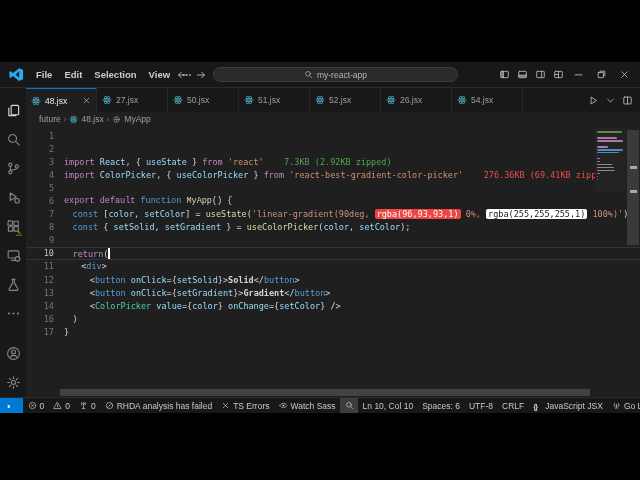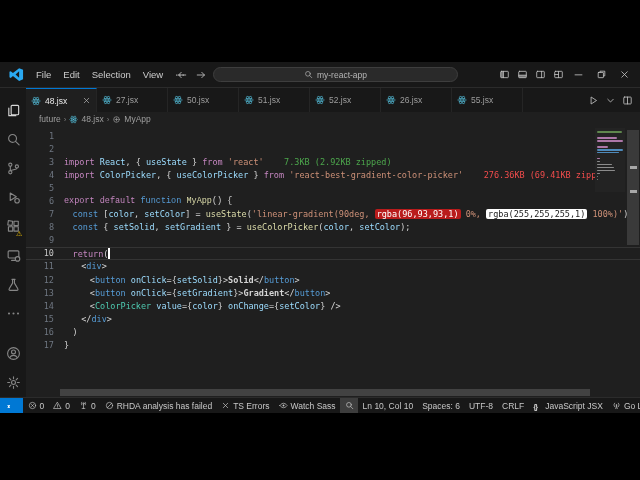--- a/index.html
+++ b/index.html
@@ -59,21 +59,21 @@
   .cl{display:flex;height:13.1px;align-items:center;position:relative;}
   .cl.cur{box-shadow:inset 0 1px 0 #343434, inset 0 -1px 0 #343434;}
   .ln{width:28px;text-align:right;padding-right:10px;color:#6e7681;font-size:8.5px;
       font-family:"DejaVu Sans Mono",monospace;flex:0 0 auto;}
   .cl.cur .ln{color:#c6c6c6;}
   .lc{font-size:8.5px;white-space:pre;color:#d4d4d4;}
   .tk-cmt{color:#6a9955;} .tk-kw{color:#c586c0;} .tk-ctl{color:#569cd6;}
   .tk-var{color:#9cdcfe;} .tk-fn{color:#dcdcaa;} .tk-str{color:#ce9178;}
   .tk-pun{color:#d4d4d4;} .tk-tag{color:#569cd6;} .tk-cmp{color:#4ec9b0;}
   .tk-txt{color:#d4d4d4;font-weight:bold;} .tk-hg{color:#4ca64c;} .tk-hr{color:#f14c4c;}
-  .tk-dk{background:#b91c1c;color:#ffffff;border-radius:2px;padding:0 2px;}
+  .tk-dk{background:#ef4444;color:#ffffff;border-radius:2px;padding:0 2px;}
   .tk-lt{background:#ffffff;color:#1a1a1a;border-radius:2px;padding:0 2px;}
   .cursor{display:inline-block;width:1.2px;height:10.5px;background:#ffffff;vertical-align:-2px;}
 
   .minimap{position:absolute;top:2px;right:15px;width:30px;height:64px;background:#232323;
            padding:3px 2px;box-sizing:border-box;}
   .mline{height:1.6px;margin-bottom:1.4px;border-radius:1px;opacity:.85;}
   .vscroll{position:absolute;top:0;right:0;width:14px;bottom:8px;}
   .vslider{position:absolute;top:4px;left:1px;width:12px;height:115px;background:#3a3a3a;}
   .vmark{position:absolute;left:3px;width:7px;height:3px;background:#a9a9a9;}
   .hscroll{position:absolute;left:34px;right:50px;bottom:1px;height:7px;}
@@ -97,21 +97,21 @@
 
 <div class="screen">
   <div class="vscode">
 
     <div class="titlebar">
       <span class="logo icon">
           <svg viewBox="0 0 16 16">
             <path d="M10.8 1.2 15 3v10l-4.2 1.8L4.2 9.6l-2.4 2-1.3-.7V5.1l1.3-.7 2.4 2z M10.8 4.6 7 8l3.8 3.4z" fill="#2aa9f2"></path>
           </svg>
         </span>
-      <div id="menus" style="display: flex;">
+      <div id="menus" style="display: flex; font-weight: bold;">
           <span class="menu-item">File</span>
           <span class="menu-item">Edit</span>
           <span class="menu-item">Selection</span>
           <span class="menu-item">View</span>
           <span class="menu-item">⋯</span>
         </div>
       <div class="nav-arrows" id="nav-arrows">
           <span class="icon">
             <svg viewBox="0 0 16 16" fill="none" stroke="currentColor" stroke-width="1.2" stroke-linecap="round" stroke-linejoin="round">
               <path d="M13 8H3.4M7 4.4 3.4 8 7 11.6"></path>
@@ -345,21 +345,21 @@
               </div>
               <div class="tab">
                 <span class="icon">
                   <svg viewBox="0 0 16 16" fill="none" stroke="#53c1de" stroke-width="0.9">
                     <ellipse cx="8" cy="8" rx="6.8" ry="2.7"></ellipse>
                     <ellipse cx="8" cy="8" rx="6.8" ry="2.7" transform="rotate(60 8 8)"></ellipse>
                     <ellipse cx="8" cy="8" rx="6.8" ry="2.7" transform="rotate(120 8 8)"></ellipse>
                     <circle cx="8" cy="8" r="1.3" fill="#53c1de" stroke="none"></circle>
                   </svg>
                 </span>
-                <span>55.jsx</span>
+                <span>54.jsx</span>
               </div>
             </div>
           <div class="tab-actions" id="tab-actions">
               <span class="icon">
                 <svg viewBox="0 0 16 16" fill="none" stroke="currentColor" stroke-width="1.2" stroke-linecap="round" stroke-linejoin="round">
                   <path d="M5 3.2 12.4 8 5 12.8z"></path>
                 </svg>
               </span>
               <span class="icon">
                 <svg viewBox="0 0 16 16" fill="none" stroke="currentColor" stroke-width="1.2" stroke-linecap="round" stroke-linejoin="round">
@@ -446,24 +446,20 @@
                 <span class="ln">12</span>
                 <span class="lc" style="padding-left: 25.8px;"><span class="tk-pun">&lt;</span><span class="tk-tag">button</span><span class="tk-pun"> </span><span class="tk-var">onClick</span><span class="tk-pun">={</span><span class="tk-var">setSolid</span><span class="tk-pun">}&gt;</span><span class="tk-txt">Solid</span><span class="tk-pun">&lt;/</span><span class="tk-tag">button</span><span class="tk-pun">&gt;</span></span>
               </div>
               <div class="cl">
                 <span class="ln">13</span>
                 <span class="lc" style="padding-left: 25.8px;"><span class="tk-pun">&lt;</span><span class="tk-tag">button</span><span class="tk-pun"> </span><span class="tk-var">onClick</span><span class="tk-pun">={</span><span class="tk-var">setGradient</span><span class="tk-pun">}&gt;</span><span class="tk-txt">Gradient</span><span class="tk-pun">&lt;/</span><span class="tk-tag">button</span><span class="tk-pun">&gt;</span></span>
               </div>
               <div class="cl">
                 <span class="ln">14</span>
                 <span class="lc" style="padding-left: 25.8px;"><span class="tk-pun">&lt;</span><span class="tk-cmp">ColorPicker</span><span class="tk-pun"> </span><span class="tk-var">value</span><span class="tk-pun">={</span><span class="tk-var">color</span><span class="tk-pun">} </span><span class="tk-var">onChange</span><span class="tk-pun">={</span><span class="tk-var">setColor</span><span class="tk-pun">} /&gt;</span></span>
-              </div>
-              <div class="cl">
-                <span class="ln">15</span>
-                <span class="lc" style="padding-left: 17.2px;"><span class="tk-pun">&lt;/</span><span class="tk-tag">div</span><span class="tk-pun">&gt;</span></span>
               </div>
               <div class="cl">
                 <span class="ln">16</span>
                 <span class="lc" style="padding-left: 8.6px;"><span class="tk-pun">)</span></span>
               </div>
               <div class="cl">
                 <span class="ln">17</span>
                 <span class="lc" style="padding-left: 0px;"><span class="tk-pun">}</span></span>
               </div>
             </div>

